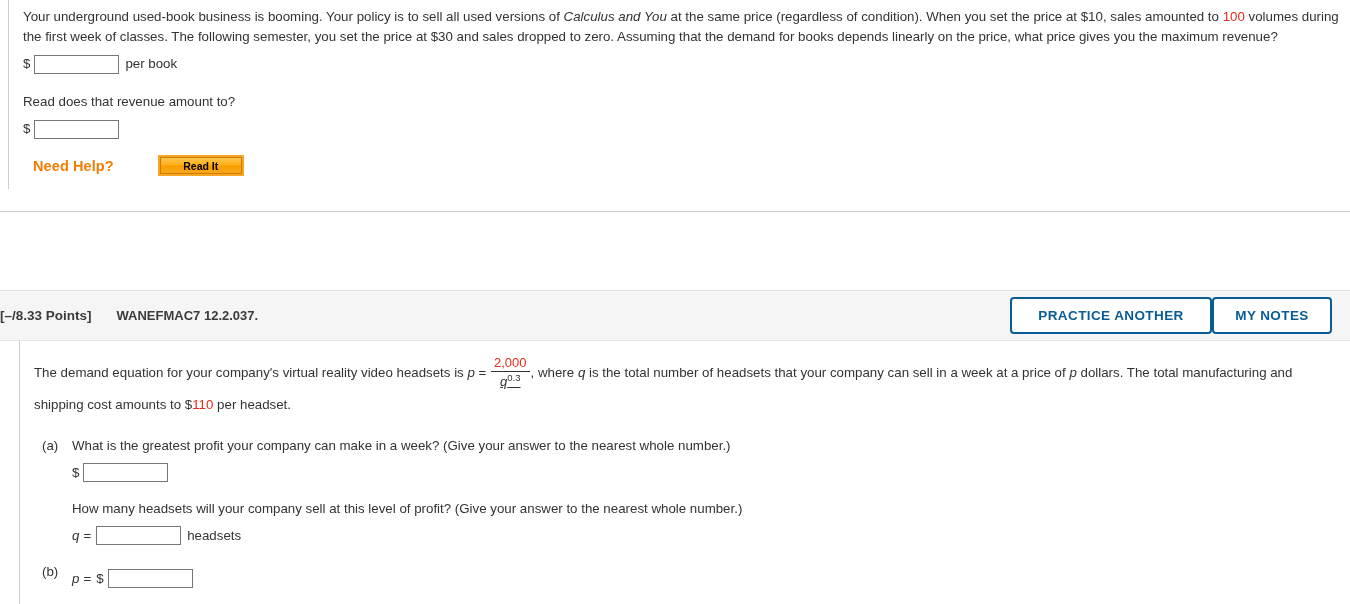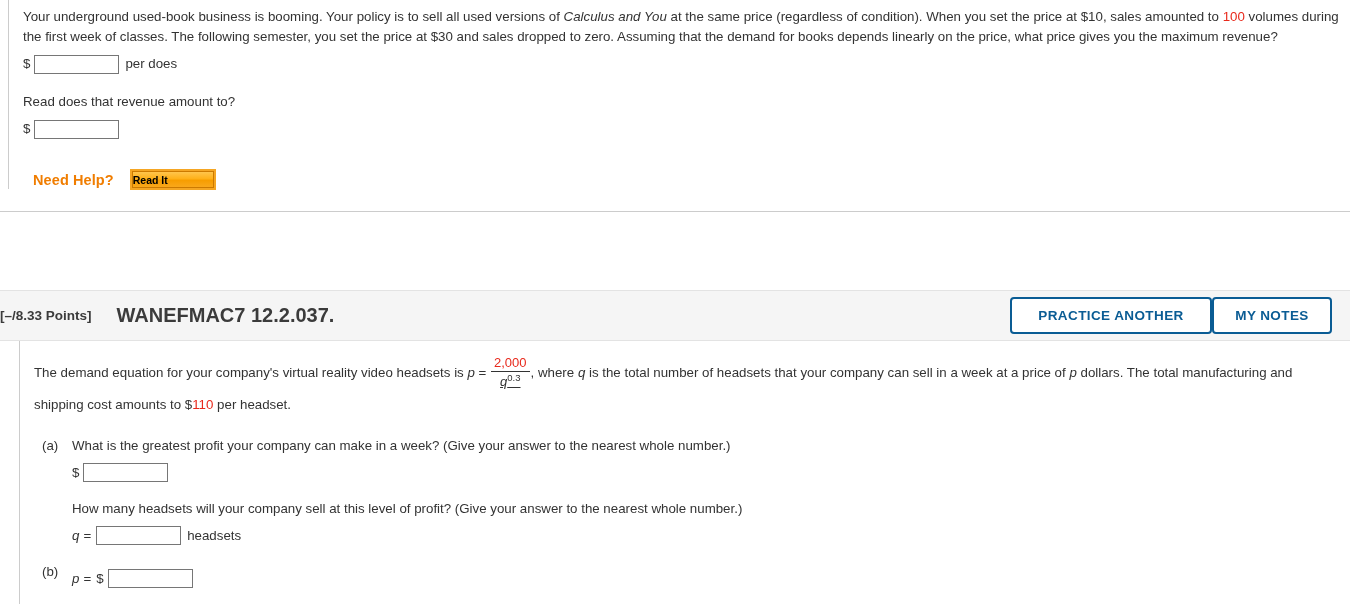--- a/index.html
+++ b/index.html
@@ -65,38 +65,39 @@
   .unit { margin-left: 6px; }
 
   .subq {
     margin-top: 18px;
     font-size: 13.3px;
     line-height: 20px;
   }
 
   
   .need-help-row {
-    margin-top: 32px;
+    margin-top: 18px;
     display: flex;
     align-items: center;
     padding-left: 10px;
+    gap: 28px;
   }
   .need-help-label {
     color: #f07d00;
     font-weight: bold;
     font-size: 14.5px;
     letter-spacing: 0.1px;
   }
   .read-it-btn {
     margin-left: 18px;
     display: inline-block;
     width: 82px;
     height: 17px;
     line-height: 16px;
-    text-align: left;
+    text-align: center;
     font-size: 10.5px;
     font-weight: bold;
     color: #000000;
     background: linear-gradient(to bottom, #ffc54d 0%, #ffb119 45%, #f79d00 55%, #f9a71b 100%);
     border: 1px solid #cc7a00;
     box-shadow: 0 0 0 2px #f5a623;
     cursor: pointer;
     font-family: "Liberation Sans", sans-serif;
     padding: 0;
     box-sizing: border-box;
@@ -135,21 +136,21 @@
     padding: 8px 0px;
     text-align: center;
     cursor: pointer;
     font-family: "Liberation Sans", sans-serif;
     line-height: 17px;
     box-sizing: border-box;
   }
   .btn-details { width: 95px; margin-left: 26px; }
   .assignment-code {
     font-weight: bold;
-    font-size: 20px;
+    font-size: 13px;
     color: #3b3b3b;
     margin-left: 25px;
     white-space: nowrap;
   }
   .header-spacer { flex: 1 1 auto; }
   .btn-notes { width: 120px; margin-right: 8px; }
   .btn-practice { width: 202px; }
 
   
   .q2-body {
@@ -220,21 +221,21 @@
 <div class="q1-block">
   <div class="q1-inner">
 
     <div class="stem">
       <span>Your underground used-book business is booming. Your policy is to sell all used versions of </span><span class="ital">Calculus and You</span><span> at the same price (regardless of condition). When you set the price at $10, sales amounted to </span><span class="red">100</span><span> volumes during the first week of classes. The following semester, you set the price at $30 and sales dropped to zero. Assuming that the demand for books depends linearly on the price, what price gives you the maximum revenue?</span>
     </div>
 
     <div class="answer-line">
       <span class="dollar">$</span>
       <input class="ansbox" type="text" value="" style="">
-      <span class="unit">per does</span>
+      <span class="unit">per book</span>
     </div>
 
     <div class="subq">Read does that revenue amount to?</div>
 
     <div class="answer-line">
       <span class="dollar">$</span>
       <input class="ansbox" type="text" value="" style="">
     </div>
 
     <div class="need-help-row">

